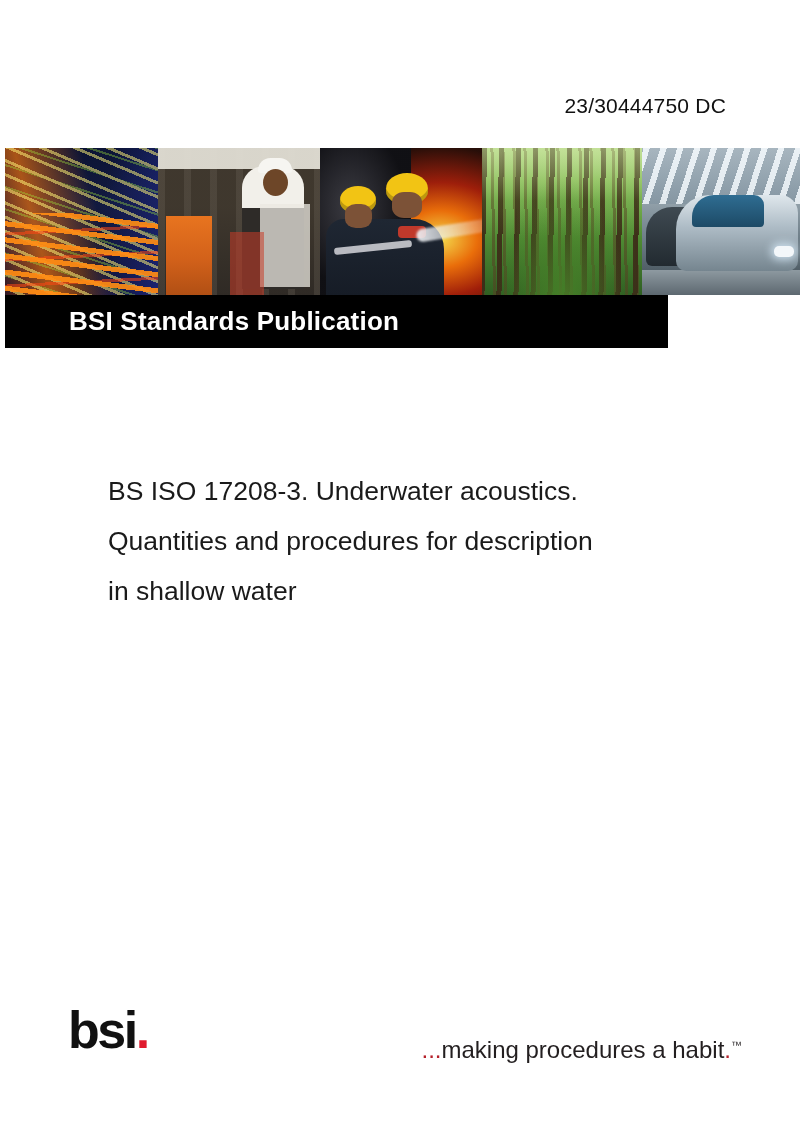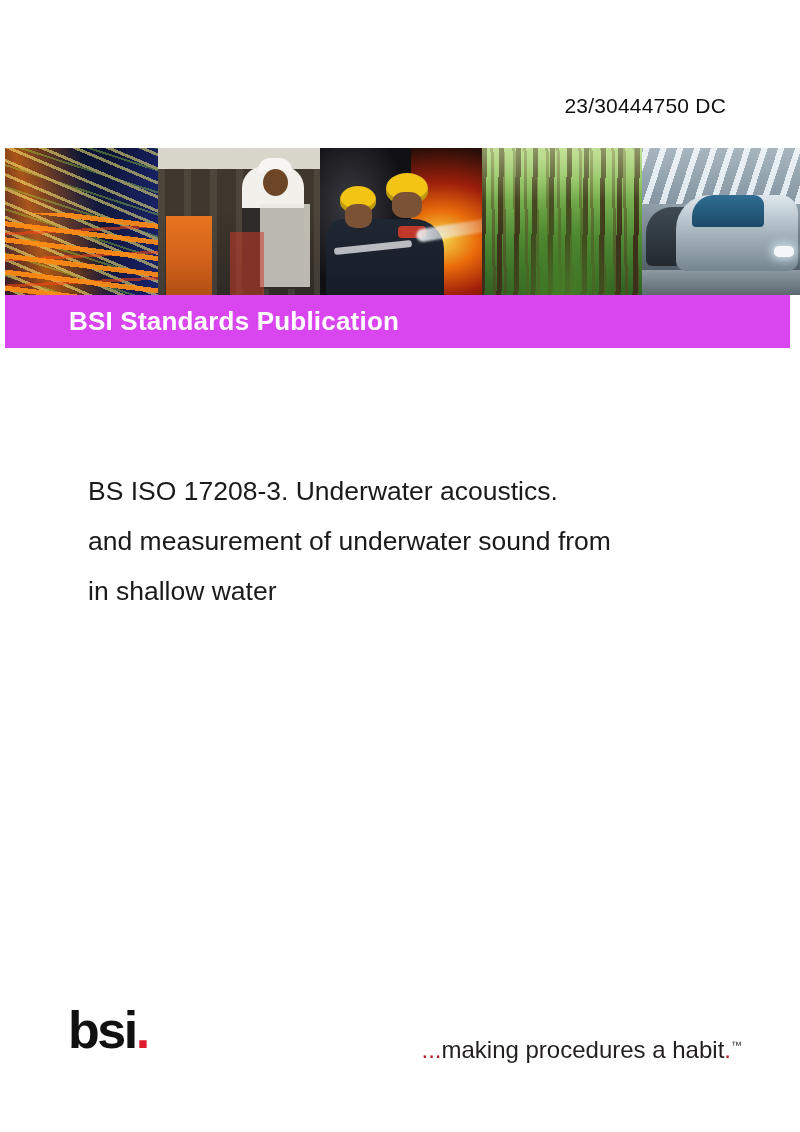--- a/index.html
+++ b/index.html
@@ -271,23 +271,23 @@
     left: 0; right: 0; bottom: 0;
     height: 17%;
     background: linear-gradient(180deg, #8e9aa1 0%, #5d6870 100%);
   }
 
   
   .red-banner {
     position: absolute;
     left: 5px;
     top: 295px;
-    width: 785px;
+    width: 663px;
     height: 53px;
-    background: #d946ef;
+    background: #000000;
     display: flex;
     align-items: center;
   }
   .banner-title {
     color: #ffffff;
     font-size: 26px;
     font-weight: 600;
     letter-spacing: 0.2px;
     padding-left: 64px;
     white-space: nowrap;
@@ -298,20 +298,21 @@
     position: absolute;
     left: 88px;
     top: 466px;
     width: 684px;
   }
   .title-line {
     font-size: 26.5px;
     line-height: 50px;
     color: #1a1a1a;
     white-space: nowrap;
+    margin-left: 20px;
   }
 
   
   .logo {
     position: absolute;
     left: 68px;
     top: 1004px;
     font-size: 52px;
     font-weight: 700;
     letter-spacing: -2.5px;
@@ -373,19 +374,19 @@
   </div>
 
 </div>
 
 <div class="red-banner">
   <div class="banner-title">BSI Standards Publication</div>
 </div>
 
 <div class="title-block">
   <div class="title-line">BS ISO 17208-3. Underwater acoustics.</div>
-  <div class="title-line">and measurement of underwater sound from</div>
+  <div class="title-line">Quantities and procedures for description</div>
   <div class="title-line">in shallow water</div>
 </div>
 
 <div class="logo"><span>bsi</span><span class="dot">.</span></div>
 
 <div class="tagline"><span class="ellipsis">...</span><span>making procedures a habit</span><span class="period">.</span><span class="tm">™</span></div>
 
 </body></html>

